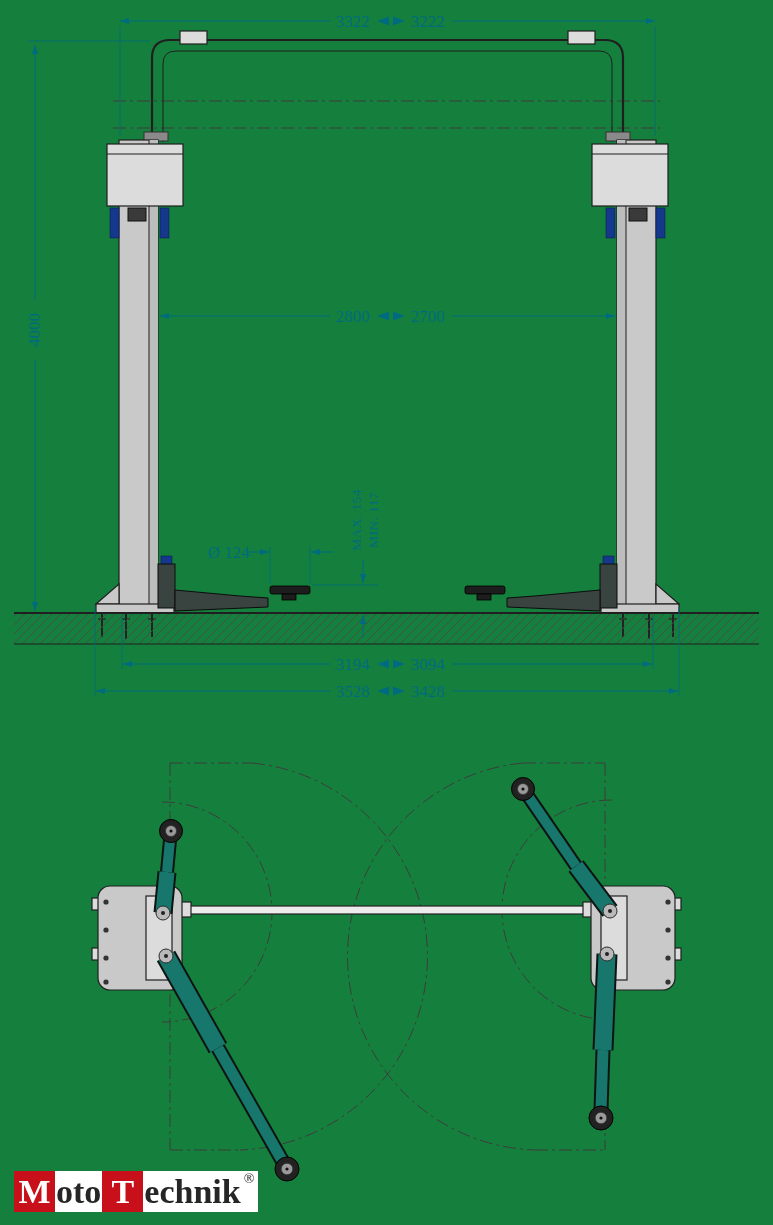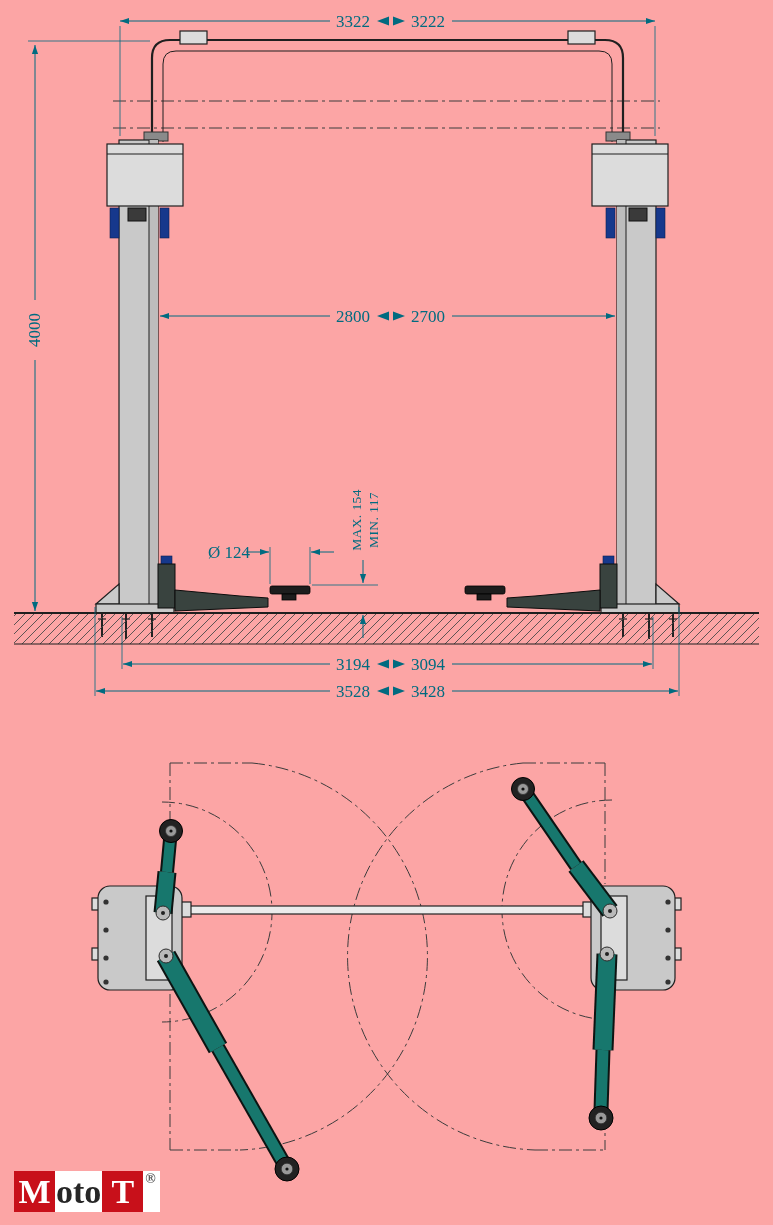--- a/index.html
+++ b/index.html
@@ -5,21 +5,21 @@
   :root{
     --dim-color:#006b80;
     --arm-color:#17776d;
     --column-fill:#c9c9c9;
     --carriage-fill:#dcdcdc;
     --accent-blue:#16388c;
     --logo-red:#c8101a;
     --line-color:#1f1f1f;
   }
   html,body{margin:0;padding:0;background:#fff;}
-  .page{position:relative;width:773px;height:1225px;background:#fca5a5;overflow:hidden;
+  .page{position:relative;width:773px;height:1225px;background:#15803d;overflow:hidden;
         font-family:"Liberation Sans",sans-serif;}
   svg{position:absolute;left:0;top:0;}
 
   .ln{stroke:var(--line-color);fill:none;stroke-width:1;}
   .ln2{stroke:var(--line-color);fill:none;stroke-width:2.2;}
   .fill-gray{fill:var(--column-fill);stroke:var(--line-color);stroke-width:1.2;}
   .fill-light{fill:var(--carriage-fill);stroke:var(--line-color);stroke-width:1.2;}
   .fill-soft{fill:#bdbdbd;stroke:none;}
   .blue{fill:var(--accent-blue);stroke:#0d1f52;stroke-width:.6;}
   .darkpart{fill:#39433f;stroke:#0c0c0c;stroke-width:1;}
@@ -318,15 +318,16 @@
 </svg>
 
 <div class="logo">
   <span class="logo-box">
         <span>M</span>
       </span>
   <span class="logo-text">oto</span>
   <span class="logo-box">
         <span>T</span>
       </span>
+  <span class="logo-text">echnik</span>
   <sup class="logo-reg">®</sup>
 </div>
 </div>
 
 </body></html>

